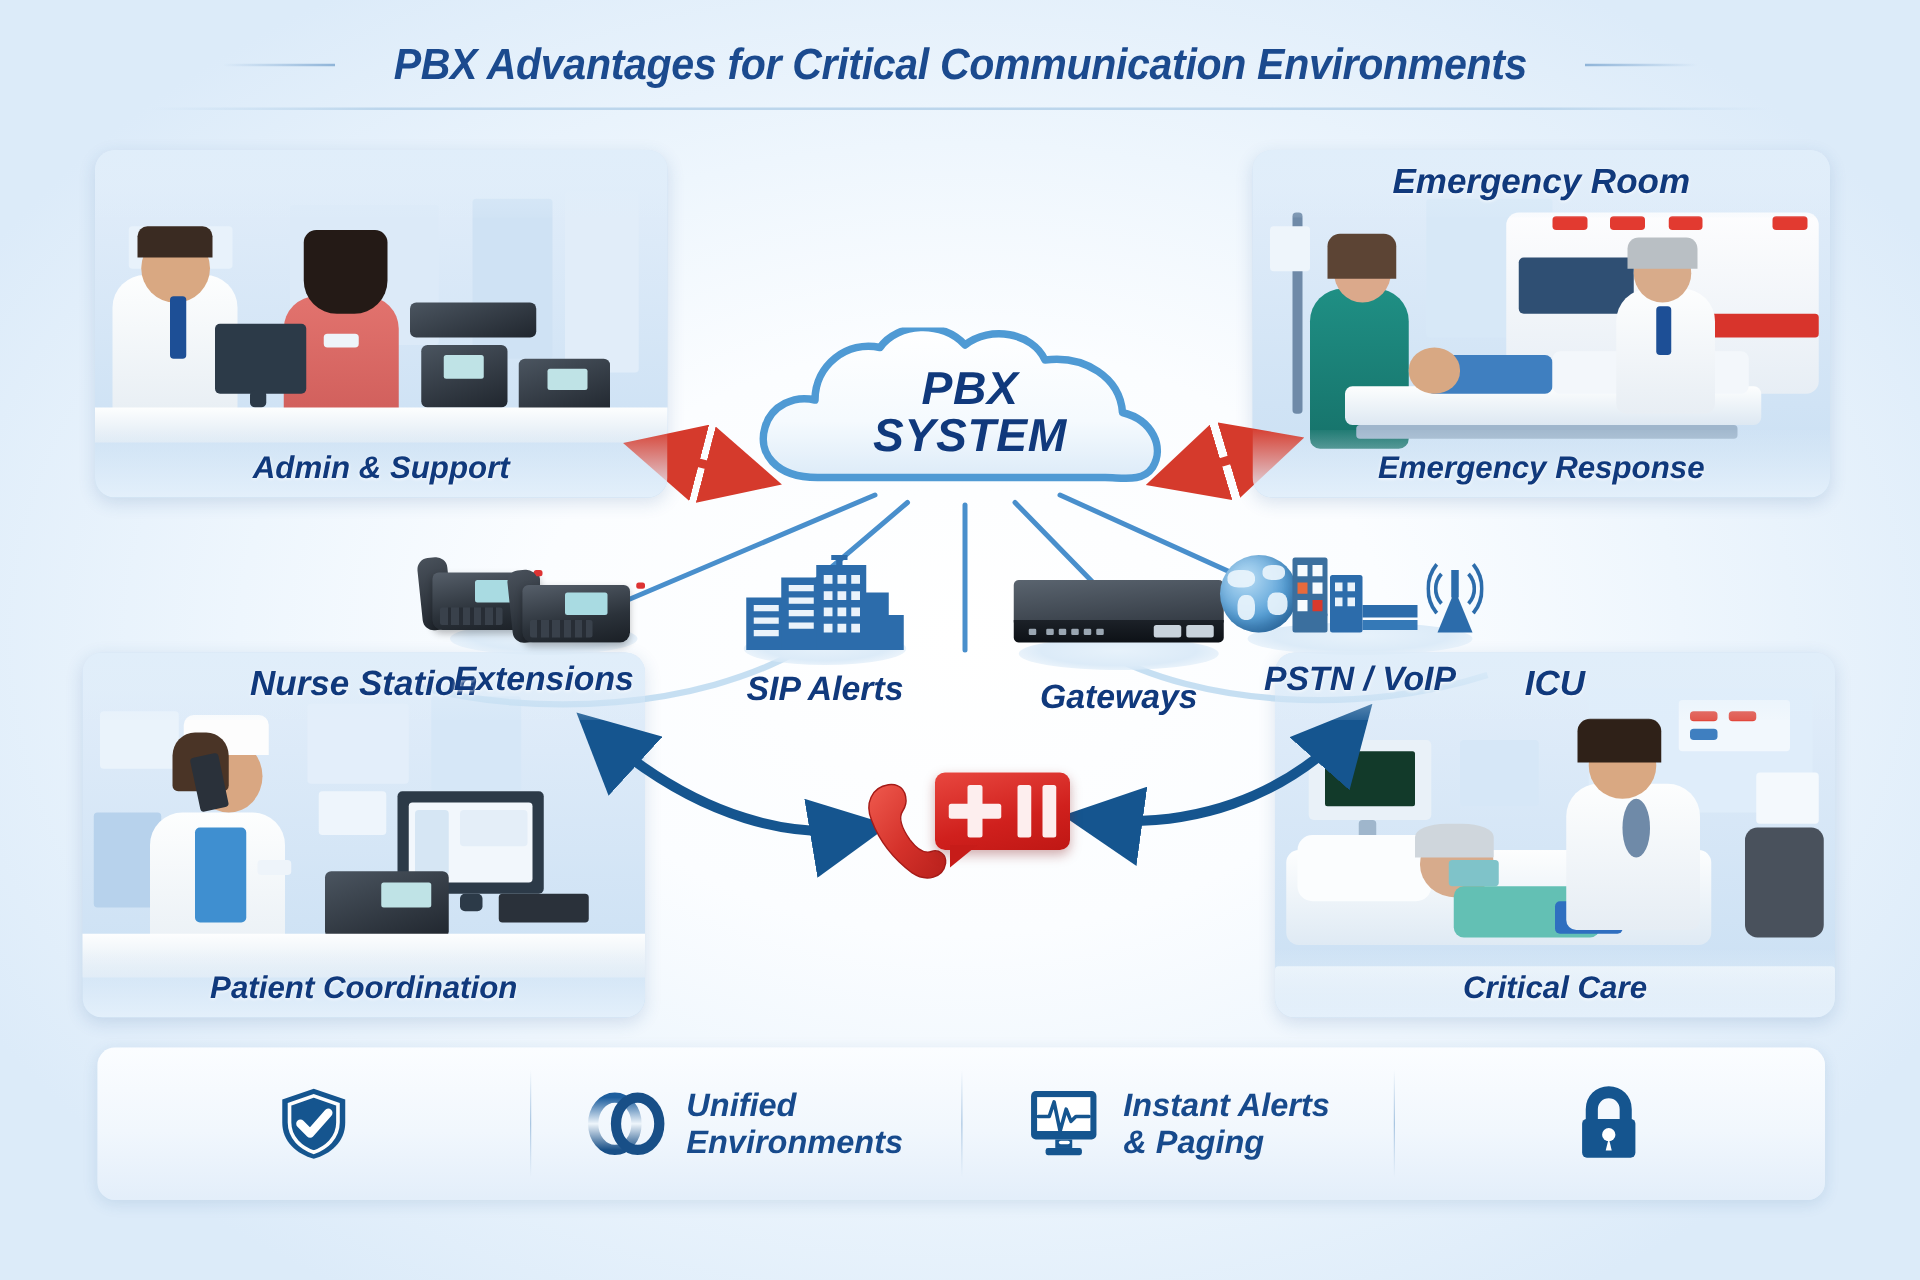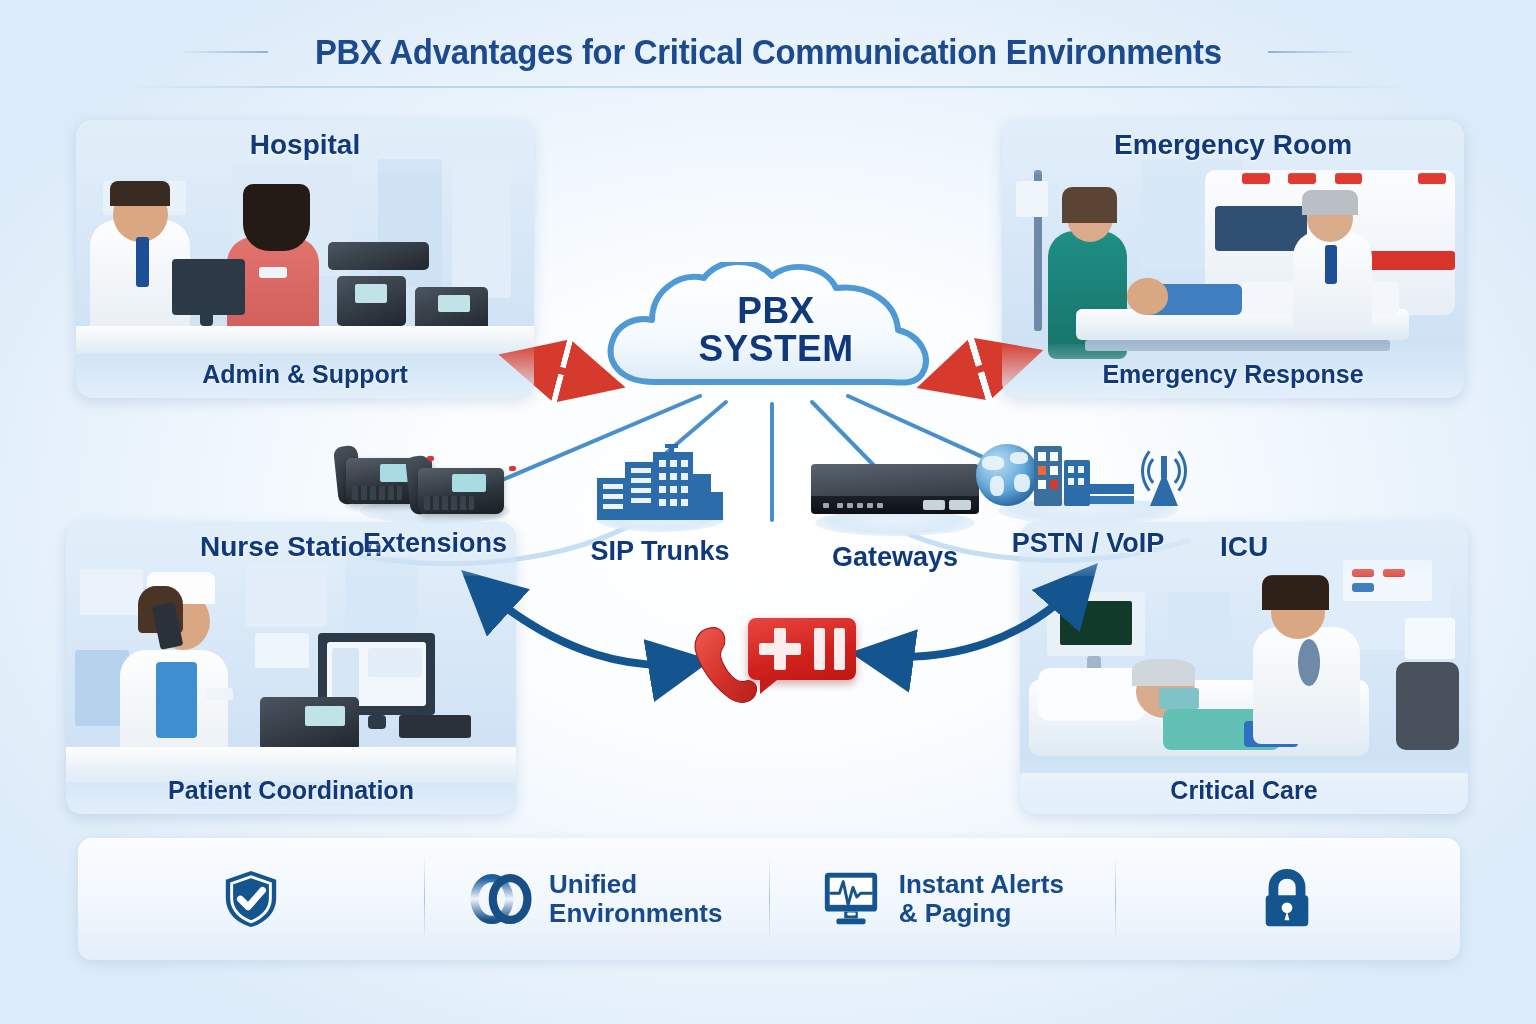--- a/index.html
+++ b/index.html
@@ -3,21 +3,21 @@
 <meta charset="utf-8">
 <style>
   * { margin:0; padding:0; box-sizing:border-box; }
   html,body { width:1536px; height:1024px; overflow:hidden; }
   body {
     font-family:"Liberation Sans", sans-serif;
     background:
       radial-gradient(ellipse 900px 620px at 50% 50%, #ffffff 0%, #fbfdff 38%, #eef6fd 64%, #dcebf9 100%);
     position:relative;
   }
-  .stage { position:absolute; inset:0; }
+  .stage { position:absolute; inset:0;font-style:italic; }
 
   
   .title-row {
     position:absolute; top:22px; left:0; width:1536px; height:60px;
     display:flex; align-items:center; justify-content:center; gap:18px;
   }
   .title-rule { height:2px; background:linear-gradient(90deg,rgba(30,80,150,0), #8fb4d8); flex:0 0 90px; }
   .title-rule.right { background:linear-gradient(90deg,#8fb4d8, rgba(30,80,150,0)); }
   .title-text {
     font-family:"Liberation Sans", sans-serif;
@@ -234,21 +234,20 @@
 
       <div class="phoneblk" style="left:55%;top:44%;width:22%;height:10%;"></div>
       <div class="phoneblk" style="left:57%;top:56%;width:15%;height:18%;"></div>
       <div class="phonescr" style="left:61%;top:59%;width:7%;height:7%;"></div>
       <div class="phoneblk" style="left:74%;top:60%;width:16%;height:16%;"></div>
       <div class="phonescr" style="left:79%;top:63%;width:7%;height:6%;"></div>
       <div class="desk" style="top:74%;height:10%;"></div>
     </div>
     <div class="band-top"></div>
       <div class="band-bot"></div>
-    <div class="cap-top">Hospital</div>
     <div class="cap-bot">Admin &amp; Support</div>
   </div>
 
   <div class="panel" id="panel-er">
     <div class="scene">
       <div class="wall"></div>
       <div class="blk" style="left:30%;top:14%;width:22%;height:40%;background:#d7e8f7;"></div>
 
       <div class="blk" style="left:44%;top:18%;width:54%;height:52%;background:linear-gradient(180deg,#fdfdfe,#e7eef5);border-radius:10px;"></div>
       <div class="blk" style="left:46%;top:31%;width:20%;height:16%;background:#2f4f73;border-radius:4px;"></div>
@@ -417,21 +416,21 @@
         <span class="win" style="left:75px;top:29px;width:7px;height:7px;"></span>
         <span class="win" style="left:86px;top:29px;width:7px;height:7px;"></span>
         <span class="win" style="left:64px;top:42px;width:7px;height:7px;"></span>
         <span class="win" style="left:75px;top:42px;width:7px;height:7px;"></span>
         <span class="win" style="left:86px;top:42px;width:7px;height:7px;"></span>
         <span class="win" style="left:64px;top:55px;width:7px;height:7px;"></span>
         <span class="win" style="left:75px;top:55px;width:7px;height:7px;"></span>
         <span class="win" style="left:86px;top:55px;width:7px;height:7px;"></span>
       </div>
     </div>
-    <div class="nlabel" style="margin-top:14px;">SIP Trunks</div>
+    <div class="nlabel" style="margin-top:14px;">SIP Alerts</div>
   </div>
 
   <div class="node" id="node-gw">
     <div class="nicon" style="width:210px;height:78px;">
       <div class="shelf" style="top:60px;width:160px;"></div>
       <div class="gwbox" style="top:14px;">
         <div class="top"></div>
         <div class="face"></div>
         <div class="led" style="left:12px;"></div>
         <div class="led" style="left:26px;"></div>

